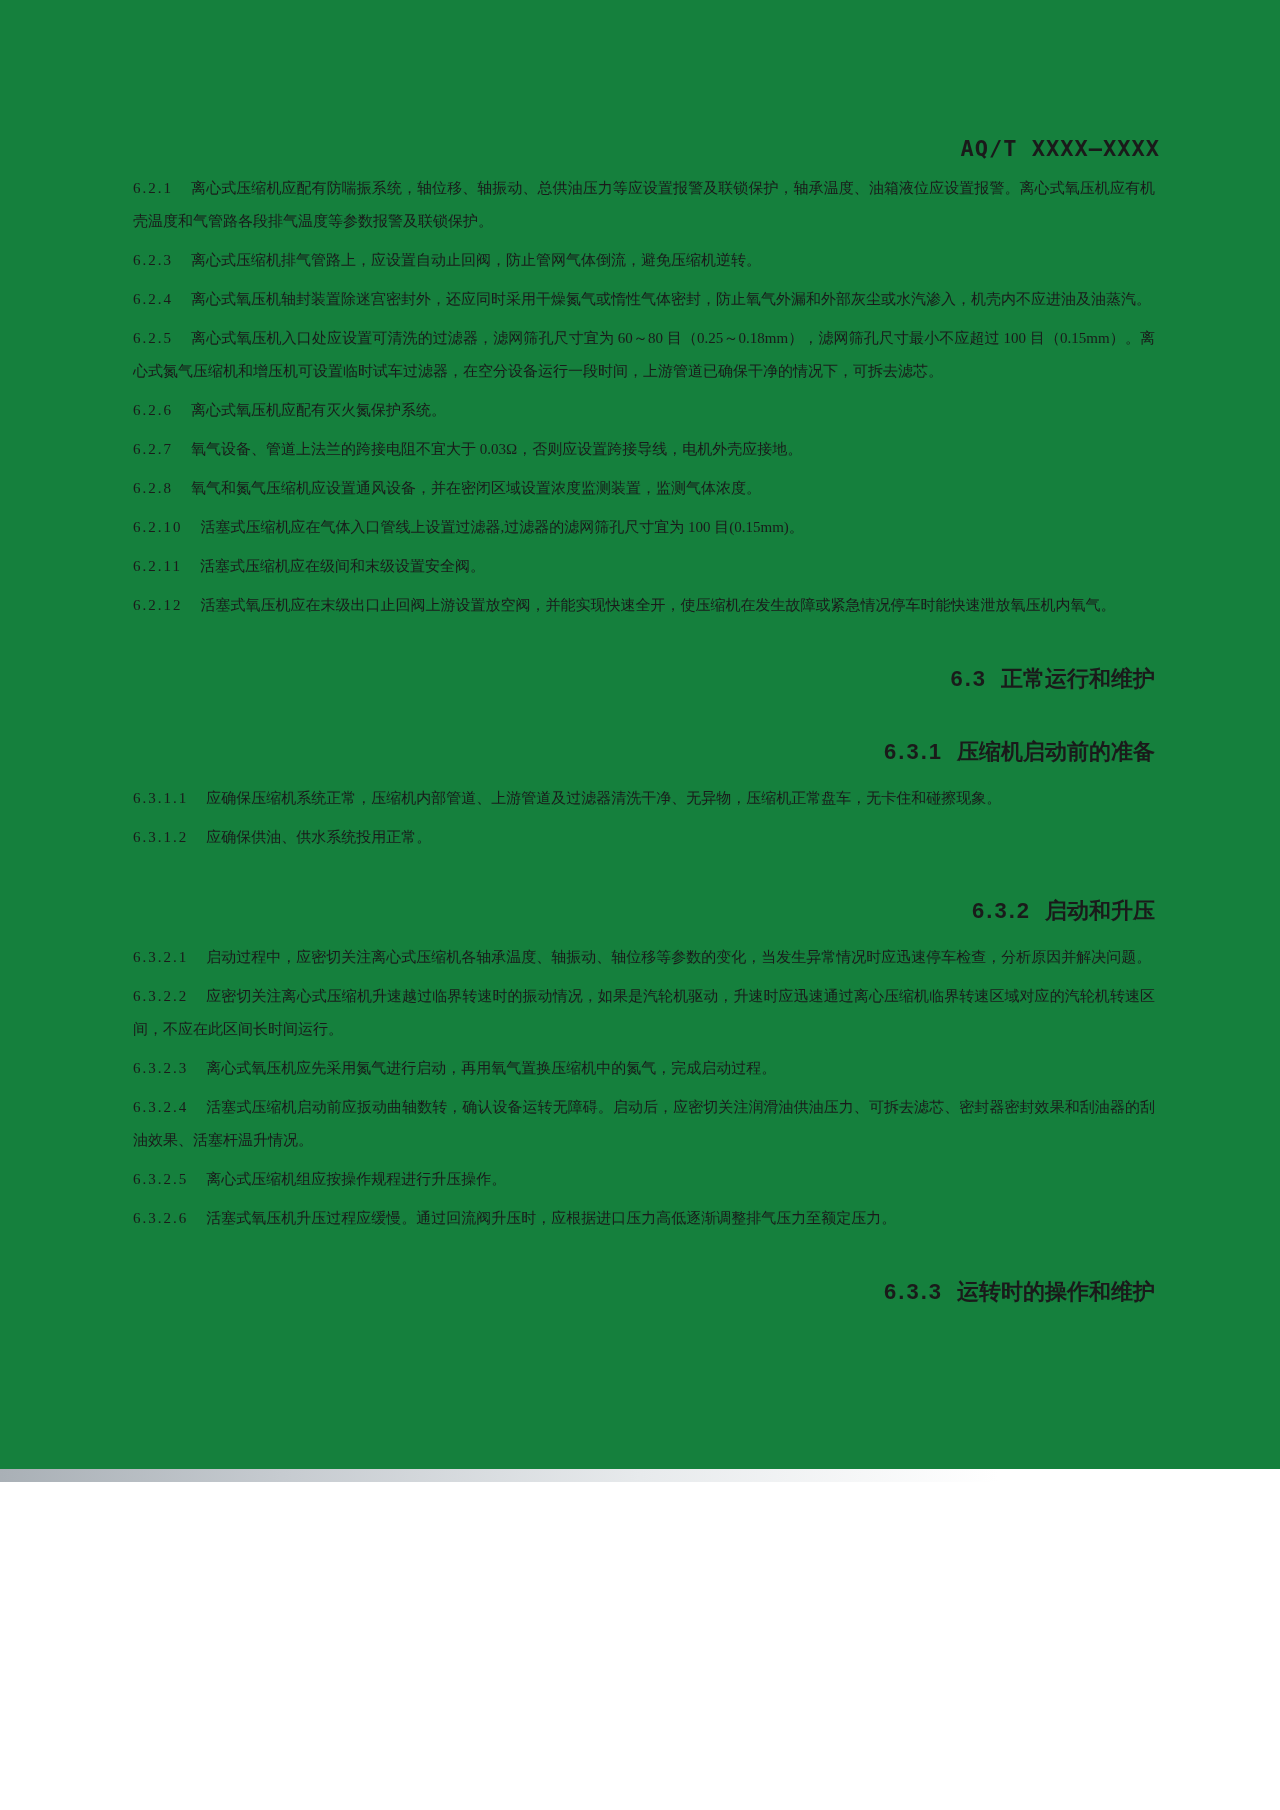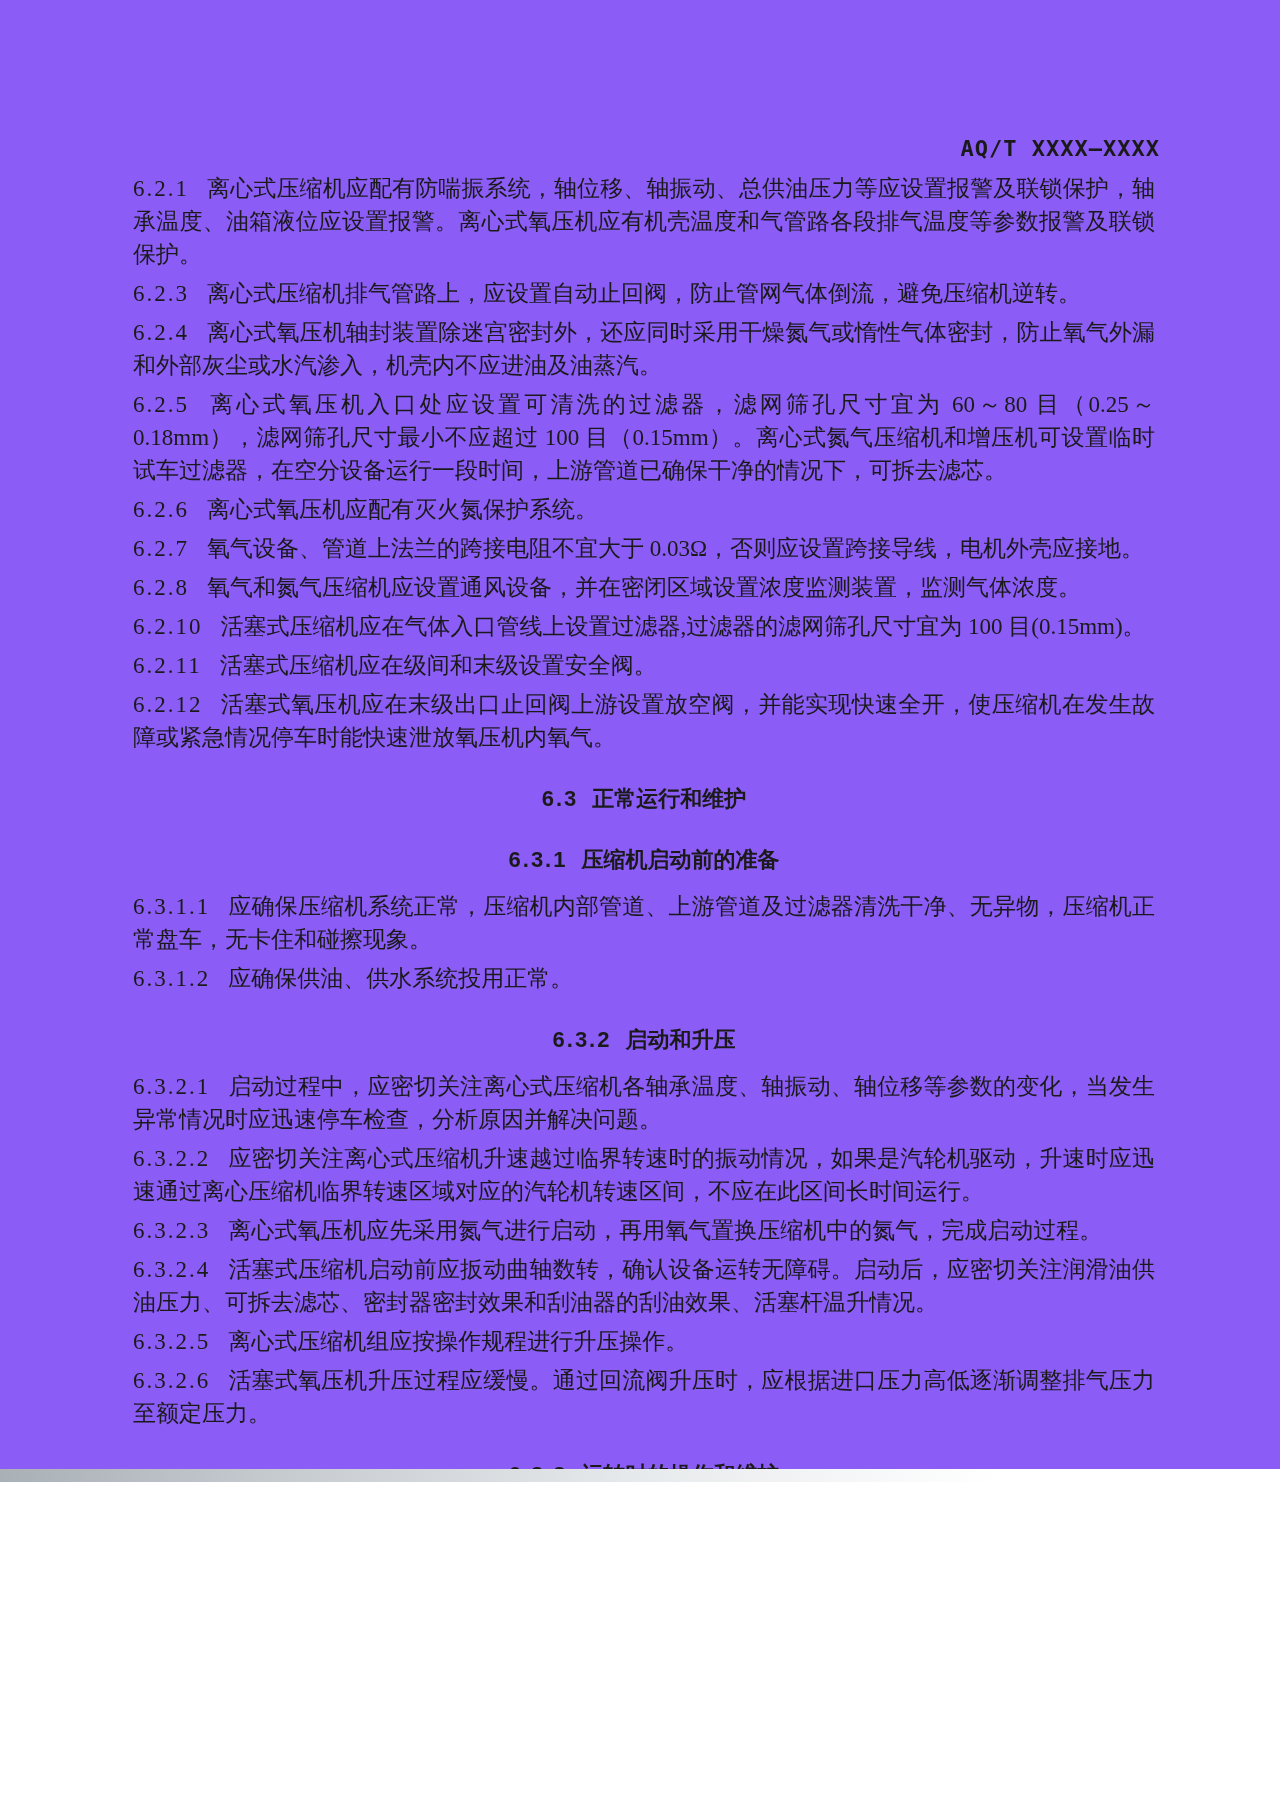--- a/index.html
+++ b/index.html
@@ -2,21 +2,21 @@
 <html><head>
 <meta charset="utf-8">
 <style>
   * { margin: 0; padding: 0; box-sizing: border-box; }
   html, body { background: #ffffff; }
   .page {
     position: relative;
     width: 1280px;
     height: 1482px;
     margin: 0 auto;
-    background: #8b5cf6;
+    background: #15803d;
     overflow: hidden;
     font-family: "Liberation Serif", "DejaVu Serif", serif;
     color: #141414;
   }
   .doc-header {
     position: absolute;
     top: 136px;
     right: 120px;
     font-family: "DejaVu Sans Mono", "Liberation Mono", monospace;
     font-size: 22px;
@@ -25,37 +25,37 @@
     color: #1a1a1a;
   }
   .content {
     position: absolute;
     top: 172px;
     left: 133px;
     width: 1022px;
   }
   .clause {
     text-align: justify;
-    font-size: 23px;
+    font-size: 15px;
     line-height: 33px;
     margin-bottom: 6px;
     color: #1a1a1a;
   }
   .clause .num {
     letter-spacing: 2px;
     margin-right: 18px;
     white-space: nowrap;
   }
   .clause.h2, .clause.h3 {
     font-family: "Liberation Sans", "DejaVu Sans", sans-serif;
     font-weight: bold;
     font-size: 22px;
-    margin-top: 28px;
+    margin-top: 40px;
     margin-bottom: 14px;
-    text-align: center;
+    text-align: right;
   }
   .clause.h2 .num, .clause.h3 .num { margin-right: 14px; }
   .page-number {
     position: absolute;
     top: 1662px;
     right: 142px;
     font-size: 20px;
     color: #222222;
   }
   .watermark {

